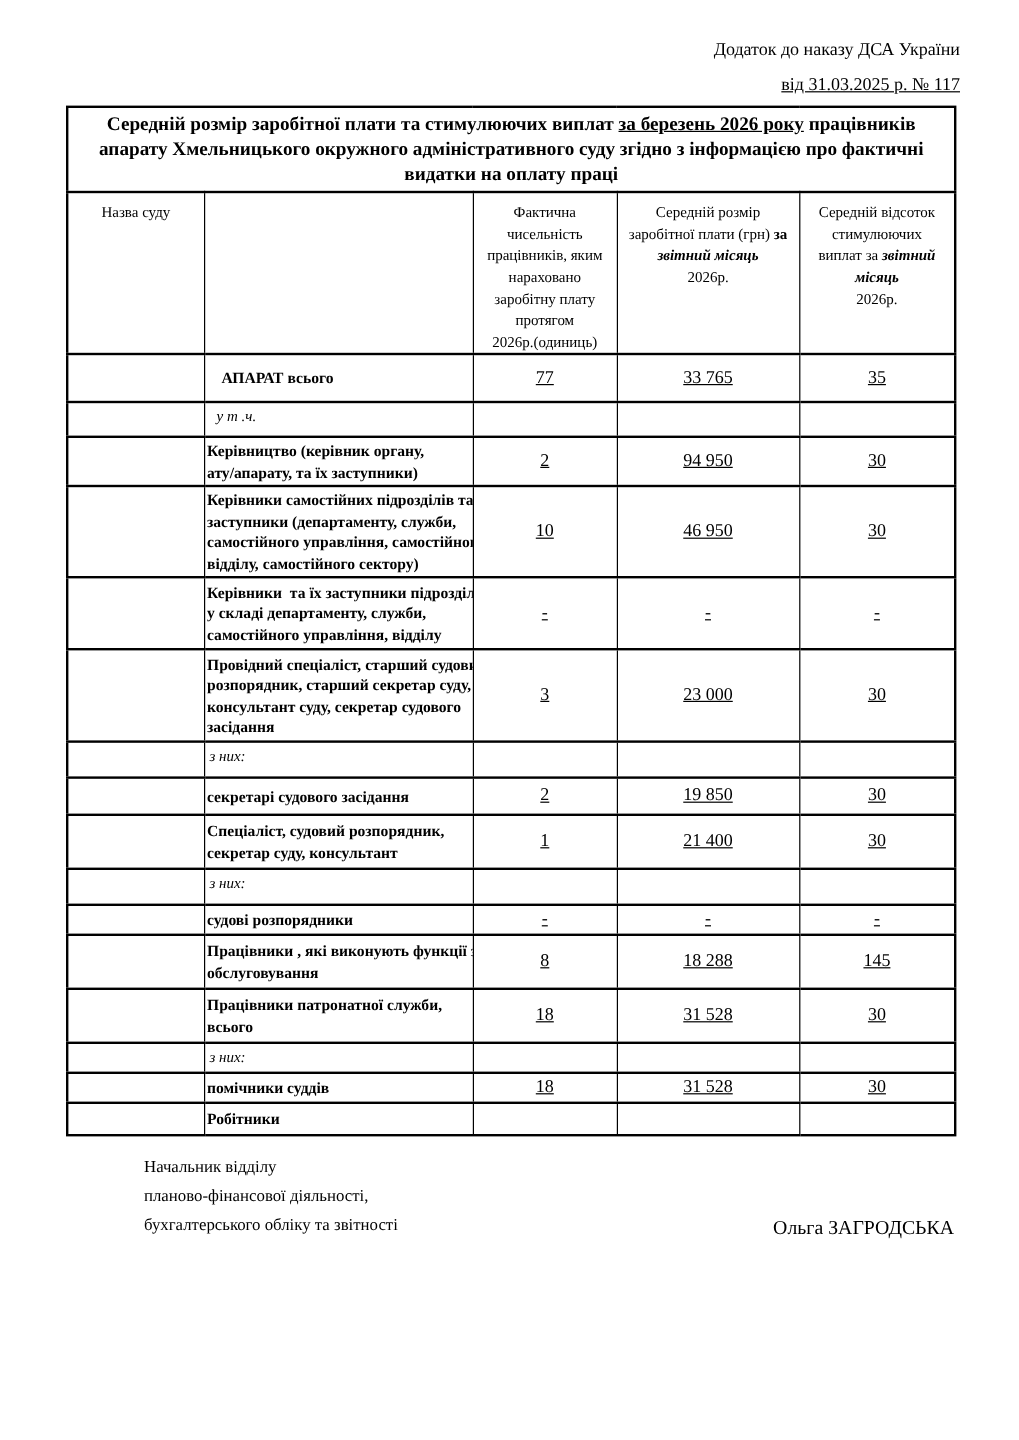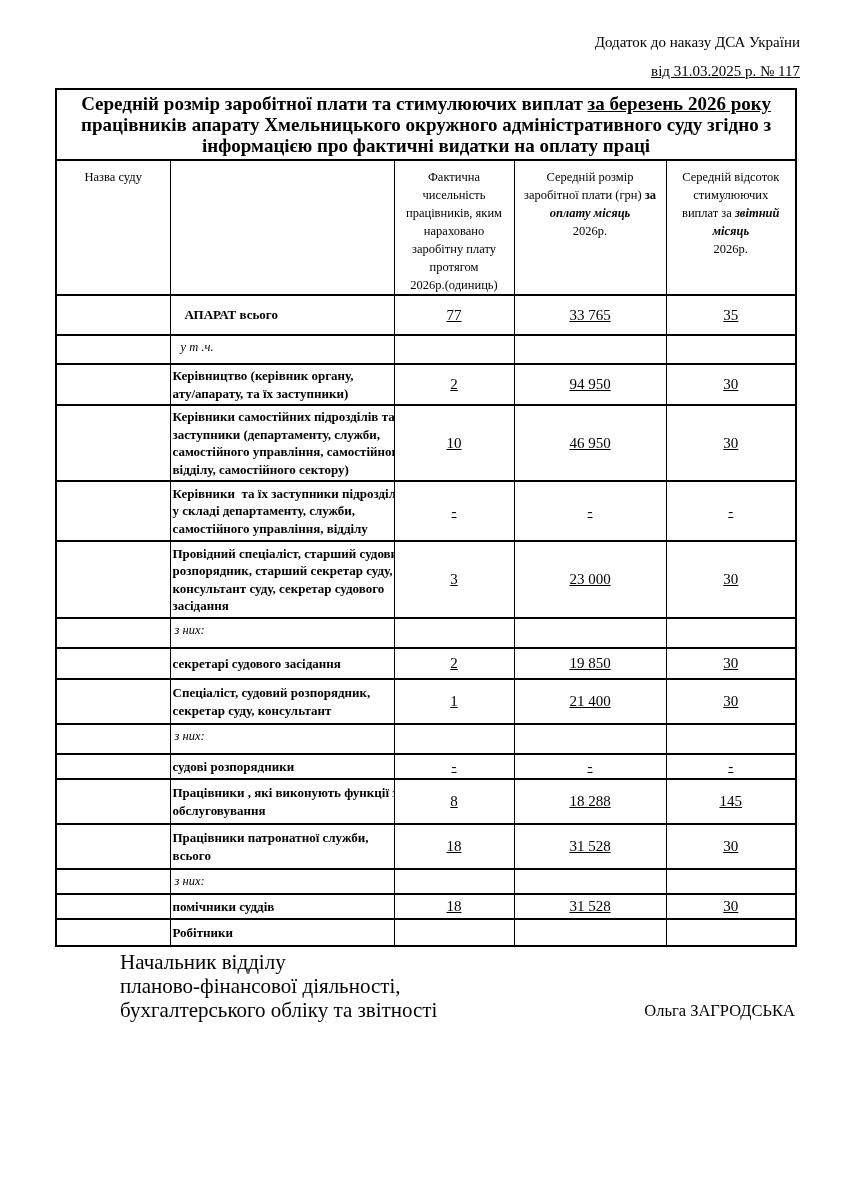--- a/index.html
+++ b/index.html
@@ -11,21 +11,21 @@
   }
   
   .doc-header { position:absolute; top:28px; right:49px; text-align:right; font-size:15px; line-height:29px;margin-left:16px; }
   .doc-header .u { text-decoration:underline; }
 
   
   .table-wrap { position:absolute; left:55px; top:88px; }
   table.main { border-collapse:collapse; table-layout:fixed; width:740px; border:2px solid #000; }
   td { border-left:1px solid #000; border-right:1px solid #000; border-top:2px solid #000; border-bottom:2px solid #000; padding:0; overflow:hidden; }
 
-  .title-cell { font-weight:bold; text-align:center; font-size:19px; line-height:21px; padding:3px 12px;margin-top:43px; }
+  .title-cell { font-weight:bold; text-align:center; font-size:16px; line-height:21px; padding:3px 12px;margin-top:43px; }
   .title-cell .u { text-decoration:underline; }
 
   tr.hdr-row { height:133px; }
   td.hdr { vertical-align:top; text-align:center; font-size:12.5px; line-height:18px; padding-top:7px; }
   td.hdr .pre { white-space:pre; display:block; }
   .b  { font-weight:bold; }
   .bi { font-weight:bold; font-style:italic; }
 
   td.lbl { font-weight:bold; font-size:13px; line-height:17.5px; padding:2px 0 2px 2px;
            white-space:pre; overflow:hidden; vertical-align:middle; }
@@ -35,21 +35,21 @@
   td.val { text-align:center; font-size:15px; vertical-align:middle; font-weight:normal;text-decoration:underline; }
   td.empty { }
 
   tr.h25{height:25px} tr.h27{height:27px} tr.h28{height:40px} tr.h29{height:29px}
   tr.h30{height:30px} tr.h31{height:31px} tr.h37{height:37px} tr.h45{height:45px}
   tr.h49{height:49px} tr.h60{height:60px} tr.h70{height:70px} tr.h77{height:77px}
 
   
   .footer { position:absolute; left:120px; right:54px; top:950px;
             display:flex; justify-content:space-between; align-items:flex-end; }
-  .footer .who { font-size:21px; line-height:24px; white-space:pre; }
+  .footer .who { font-size:14px; line-height:24px; white-space:pre;margin-top:12px; }
   .footer .name { font-size:16.5px; padding-bottom:1px; white-space:pre; }
 </style>
 </head>
 <body>
 
 <div class="page">
 
   <div class="doc-header">
     <div>Додаток до наказу ДСА України</div>
     <div class="u">від 31.03.2025 р. № 117</div>
@@ -78,21 +78,21 @@
 чисельність
 працівників, яким
 нараховано
 заробітну плату
 протягом
 2026р.(одиниць)</span>
             </td>
         <td class="hdr">
           <span>Середній розмір</span><br>
           <span>заробітної плати (грн) </span><span class="b">за</span><br>
-          <span class="bi">оплату місяць</span><br>
+          <span class="bi">звітний місяць</span><br>
           <span>2026р.</span>
         </td>
         <td class="hdr">
           <span>Середній відсоток</span><br>
           <span>стимулюючих</span><br>
           <span>виплат за </span><span class="bi">звітний</span><br>
           <span class="bi">місяць</span><br>
           <span>2026р.</span>
         </td>
       </tr>

